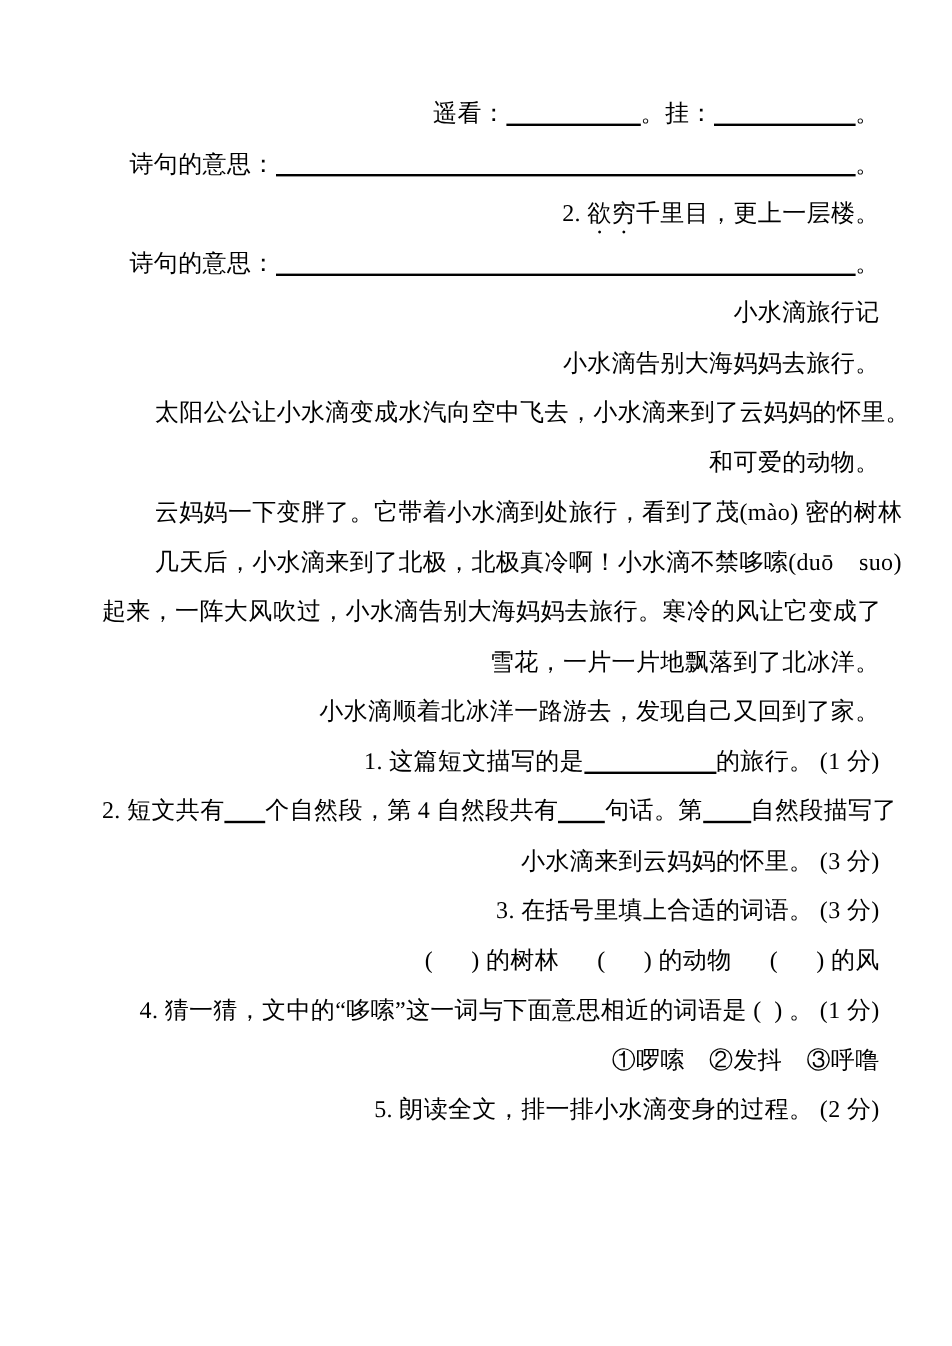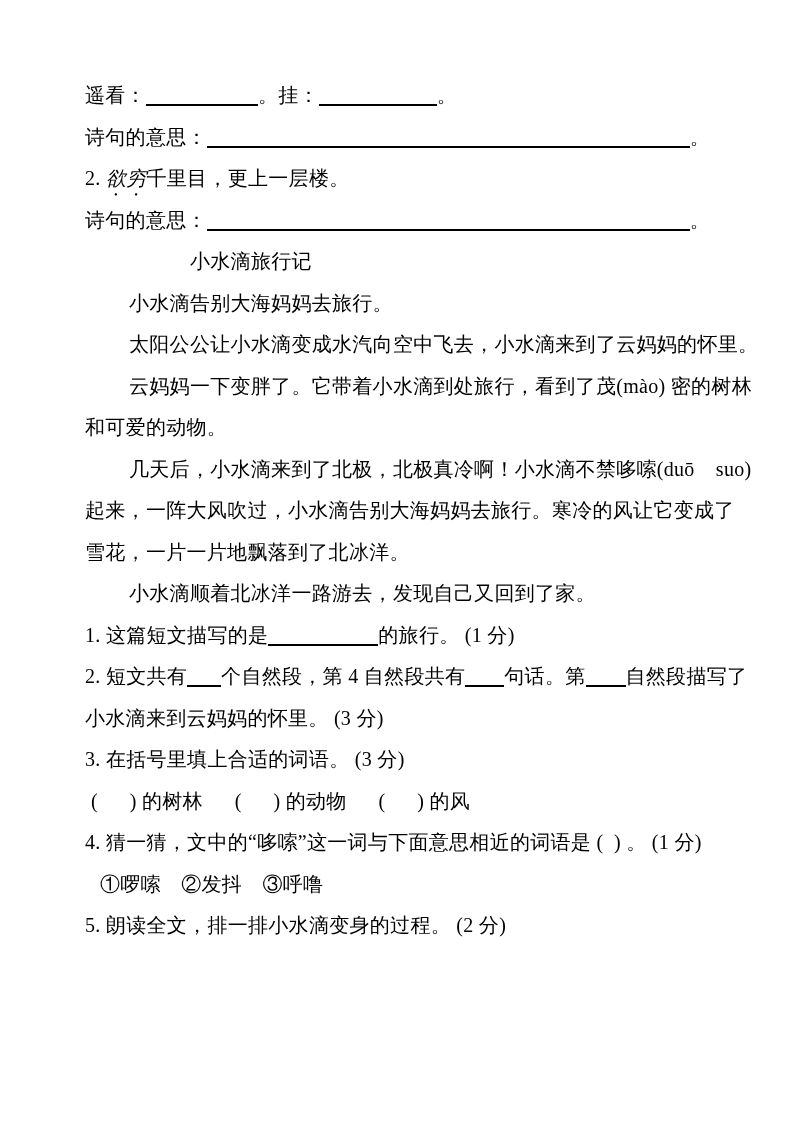--- a/index.html
+++ b/index.html
@@ -37,37 +37,36 @@
     height: 20px;
     border-bottom: 2px solid #000000;
     vertical-align: -4px;
   }
   .em-dots {
     letter-spacing: 0.3px;
     -webkit-text-emphasis: filled dot #000000;
     text-emphasis: filled dot #000000;
     -webkit-text-emphasis-position: under;
     text-emphasis-position: under right;
-    font-style: italic;
   }
 </style>
 </head>
 <body>
 
-<div class="page" style="background: rgb(255, 255, 255); color: rgb(0, 0, 0);">
+<div class="page" style="background: rgb(255, 255, 255); color: rgb(0, 0, 0); text-align: right;">
   <div class="doc">
       <div class="line"><span class="txt">遥看：</span><span class="blank" style="width: 112px; border-bottom-color: rgb(0, 0, 0);"></span><span class="txt">。挂：</span><span class="blank" style="width: 118px; border-bottom-color: rgb(0, 0, 0);"></span><span class="txt">。</span></div>
       <div class="line"><span class="txt">诗句的意思：</span><span class="blank" style="width: 483px; border-bottom-color: rgb(0, 0, 0);"></span><span class="txt">。</span></div>
       <div class="line"><span class="txt">2. </span><span class="em-dots">欲穷</span><span class="txt">千里目，更上一层楼。</span></div>
       <div class="line"><span class="txt">诗句的意思：</span><span class="blank" style="width: 483px; border-bottom-color: rgb(0, 0, 0);"></span><span class="txt">。</span></div>
       <div class="line" style="padding-left: 105px;"><span class="txt">小水滴旅行记</span></div>
       <div class="line" style="padding-left: 44px;"><span class="txt">小水滴告别大海妈妈去旅行。</span></div>
       <div class="line" style="padding-left: 44px;"><span class="txt">太阳公公让小水滴变成水汽向空中飞去，小水滴来到了云妈妈的怀里。</span></div>
+      <div class="line"><span class="txt">和可爱的动物。</span></div>
       <div class="line" style="padding-left: 44px;"><span class="txt">云妈妈一下变胖了。它带着小水滴到处旅行，看到了茂(mào) 密的树林</span></div>
-      <div class="line"><span class="txt">和可爱的动物。</span></div>
       <div class="line" style="padding-left: 44px;"><span class="txt">几天后，小水滴来到了北极，北极真冷啊！小水滴不禁哆嗦(duō    suo)</span></div>
       <div class="line"><span class="txt">起来，一阵大风吹过，小水滴告别大海妈妈去旅行。寒冷的风让它变成了</span></div>
       <div class="line"><span class="txt">雪花，一片一片地飘落到了北冰洋。</span></div>
       <div class="line" style="padding-left: 44px;"><span class="txt">小水滴顺着北冰洋一路游去，发现自己又回到了家。</span></div>
       <div class="line"><span class="txt">1. 这篇短文描写的是</span><span class="blank" style="width: 110px; border-bottom-color: rgb(0, 0, 0);"></span><span class="txt">的旅行。 (1 分)</span></div>
       <div class="line"><span class="txt">2. 短文共有</span><span class="blank" style="width: 34px; border-bottom-color: rgb(0, 0, 0);"></span><span class="txt">个自然段，第 4 自然段共有</span><span class="blank" style="width: 39px; border-bottom-color: rgb(0, 0, 0);"></span><span class="txt">句话。第</span><span class="blank" style="width: 40px; border-bottom-color: rgb(0, 0, 0);"></span><span class="txt">自然段描写了</span></div>
       <div class="line"><span class="txt">小水滴来到云妈妈的怀里。 (3 分)</span></div>
       <div class="line"><span class="txt">3. 在括号里填上合适的词语。 (3 分)</span></div>
       <div class="line" style="padding-left: 6px;"><span class="txt">(      ) 的树林      (      ) 的动物      (      ) 的风</span></div>
       <div class="line"><span class="txt">4. 猜一猜，文中的“哆嗦”这一词与下面意思相近的词语是 (  ) 。 (1 分)</span></div>

